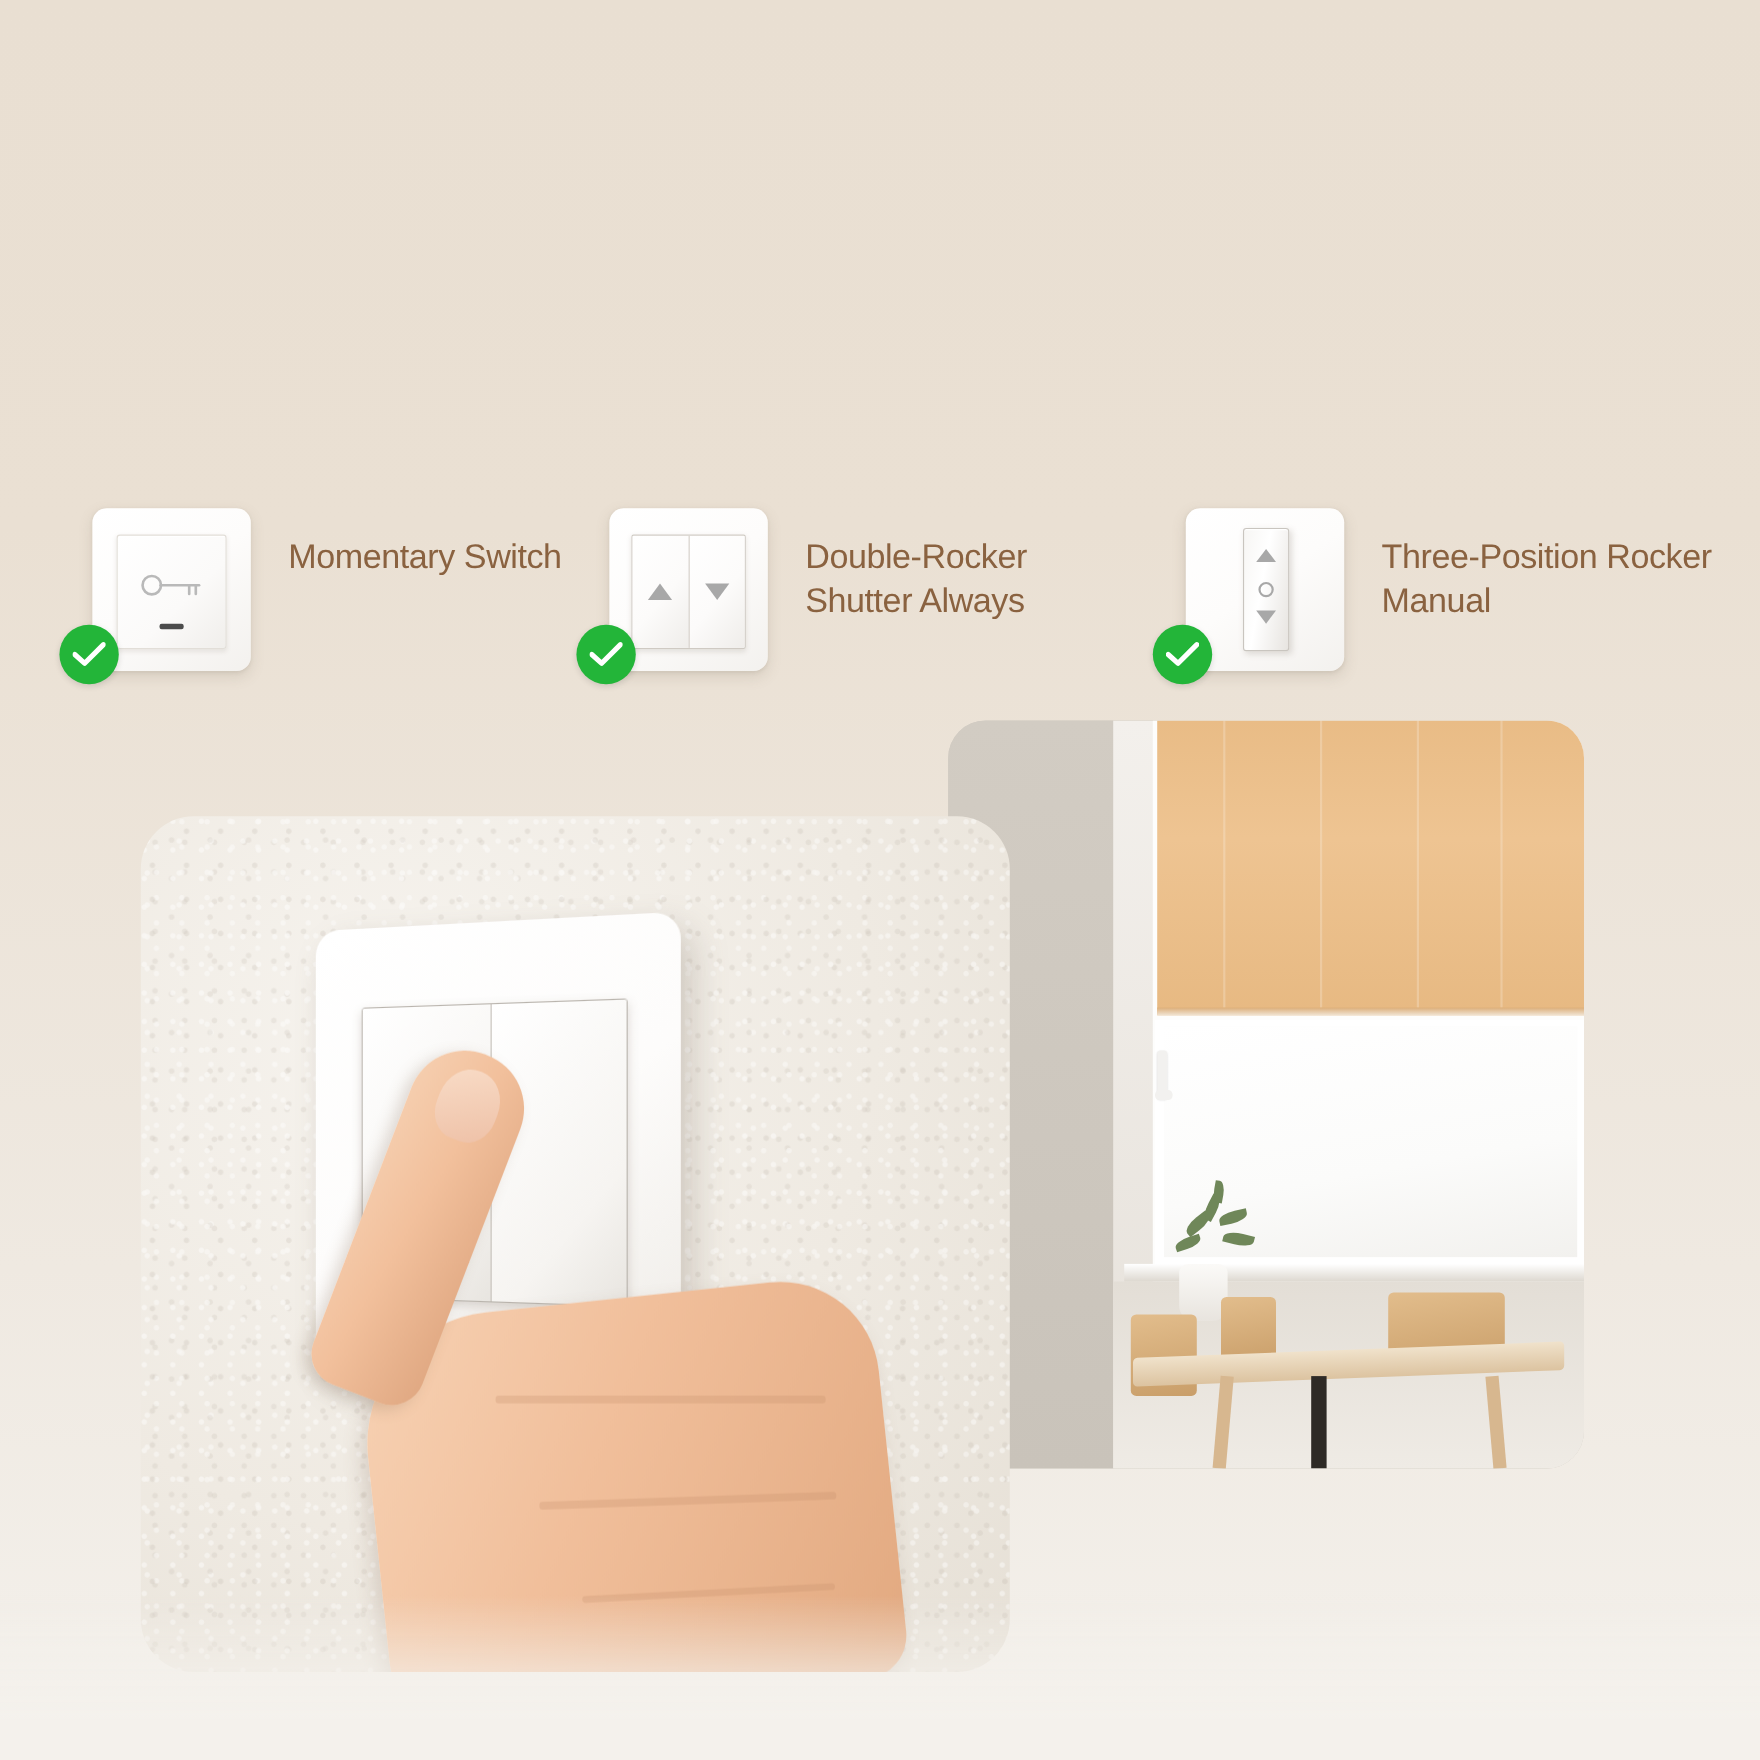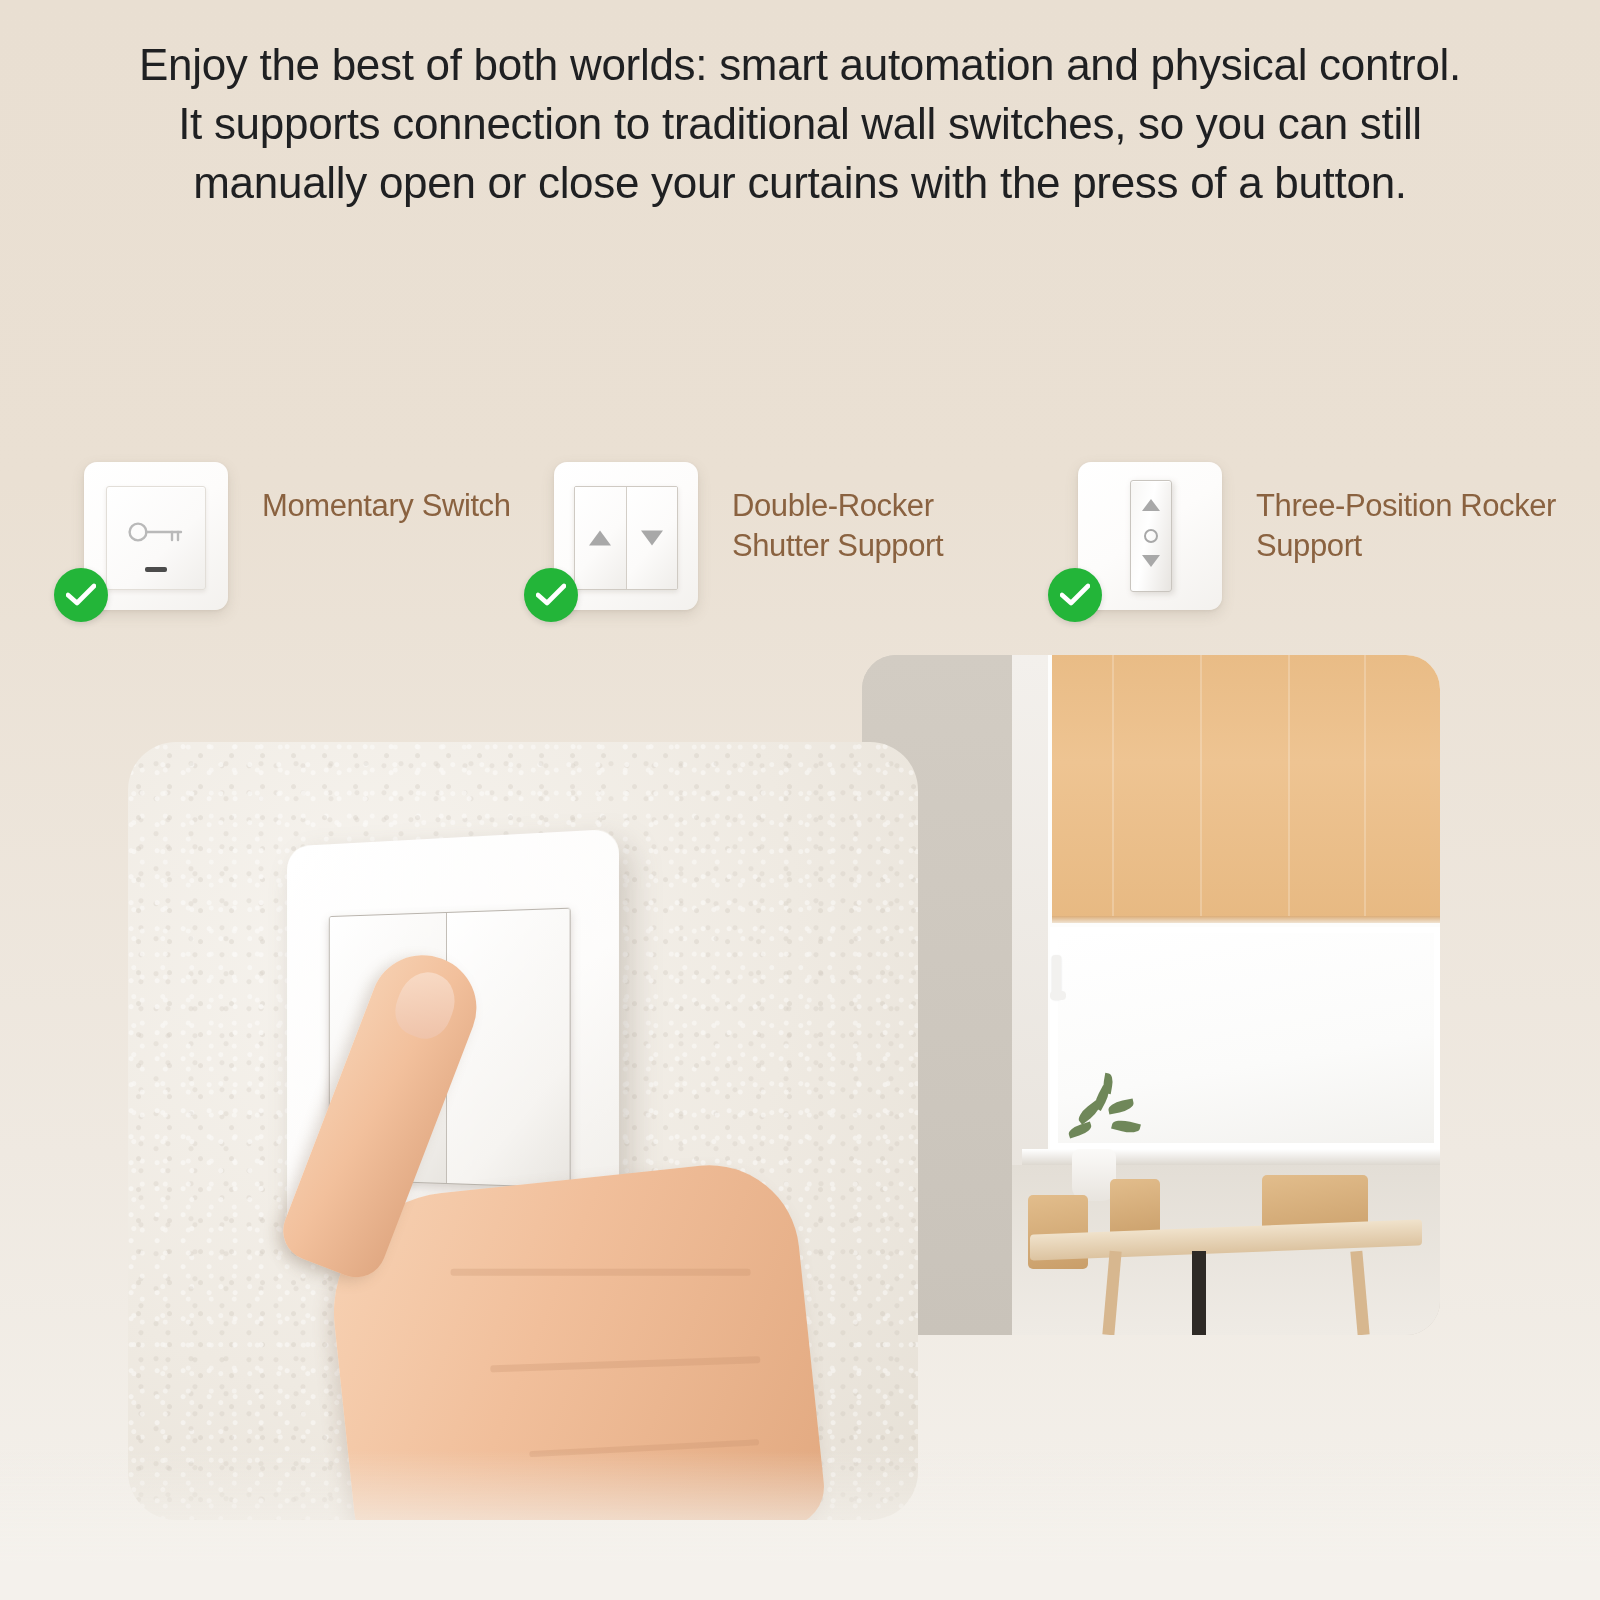--- a/index.html
+++ b/index.html
@@ -202,21 +202,20 @@
   #head-bottom-fade {
     position:absolute; left:0; bottom:0; width:1600px; height:150px;
     background:linear-gradient(180deg,rgba(244,241,236,0) 0%,#f4f1ec 75%);
     pointer-events:none;
   }
 </style>
 </head>
 <body>
 
 <div id="header">
-  <p id="subheading">Enjoy the best of both worlds: smart automation and physical control. It supports connection to traditional wall switches, so you can still manually open or close your curtains with the press of a button.</p>
 </div>
 
 <div id="features">
 
   <div class="feature">
     <div class="plate-wrap">
       <div class="plate">
         <div class="rocker1">
           <svg class="keyicon" width="58" height="26" viewBox="0 0 58 26">
             <circle cx="11" cy="13" r="8.4" fill="none" stroke="#b9b9b9" stroke-width="2.4"></circle>
@@ -247,39 +246,39 @@
             <div class="tri down"></div>
           </div>
         </div>
       </div>
       <div class="badge">
         <svg width="30" height="24" viewBox="0 0 30 24">
             <path d="M2 12 L11 20 L28 3" fill="none" stroke="#fff" stroke-width="4.6" stroke-linecap="round" stroke-linejoin="round"></path>
           </svg>
       </div>
     </div>
-    <div class="feature-label">Double-Rocker Shutter Support</div>
+    <div class="feature-label">Double-Rocker Shutter Always</div>
   </div>
 
   <div class="feature">
     <div class="plate-wrap">
       <div class="plate">
         <div class="toggle">
           <div class="tg-item tg-up"></div>
           <div class="tg-item tg-mid"></div>
           <div class="tg-item tg-down"></div>
         </div>
       </div>
       <div class="badge">
         <svg width="30" height="24" viewBox="0 0 30 24">
             <path d="M2 12 L11 20 L28 3" fill="none" stroke="#fff" stroke-width="4.6" stroke-linecap="round" stroke-linejoin="round"></path>
           </svg>
       </div>
     </div>
-    <div class="feature-label">Three-Position Rocker Support</div>
+    <div class="feature-label">Three-Position Rocker Manual</div>
   </div>
 
 </div>
 
 <div id="photo-room">
   <div class="room-wallL"></div>
   <div class="room-wallR"></div>
   <div class="win-frame"></div>
 
   <div class="blind">

